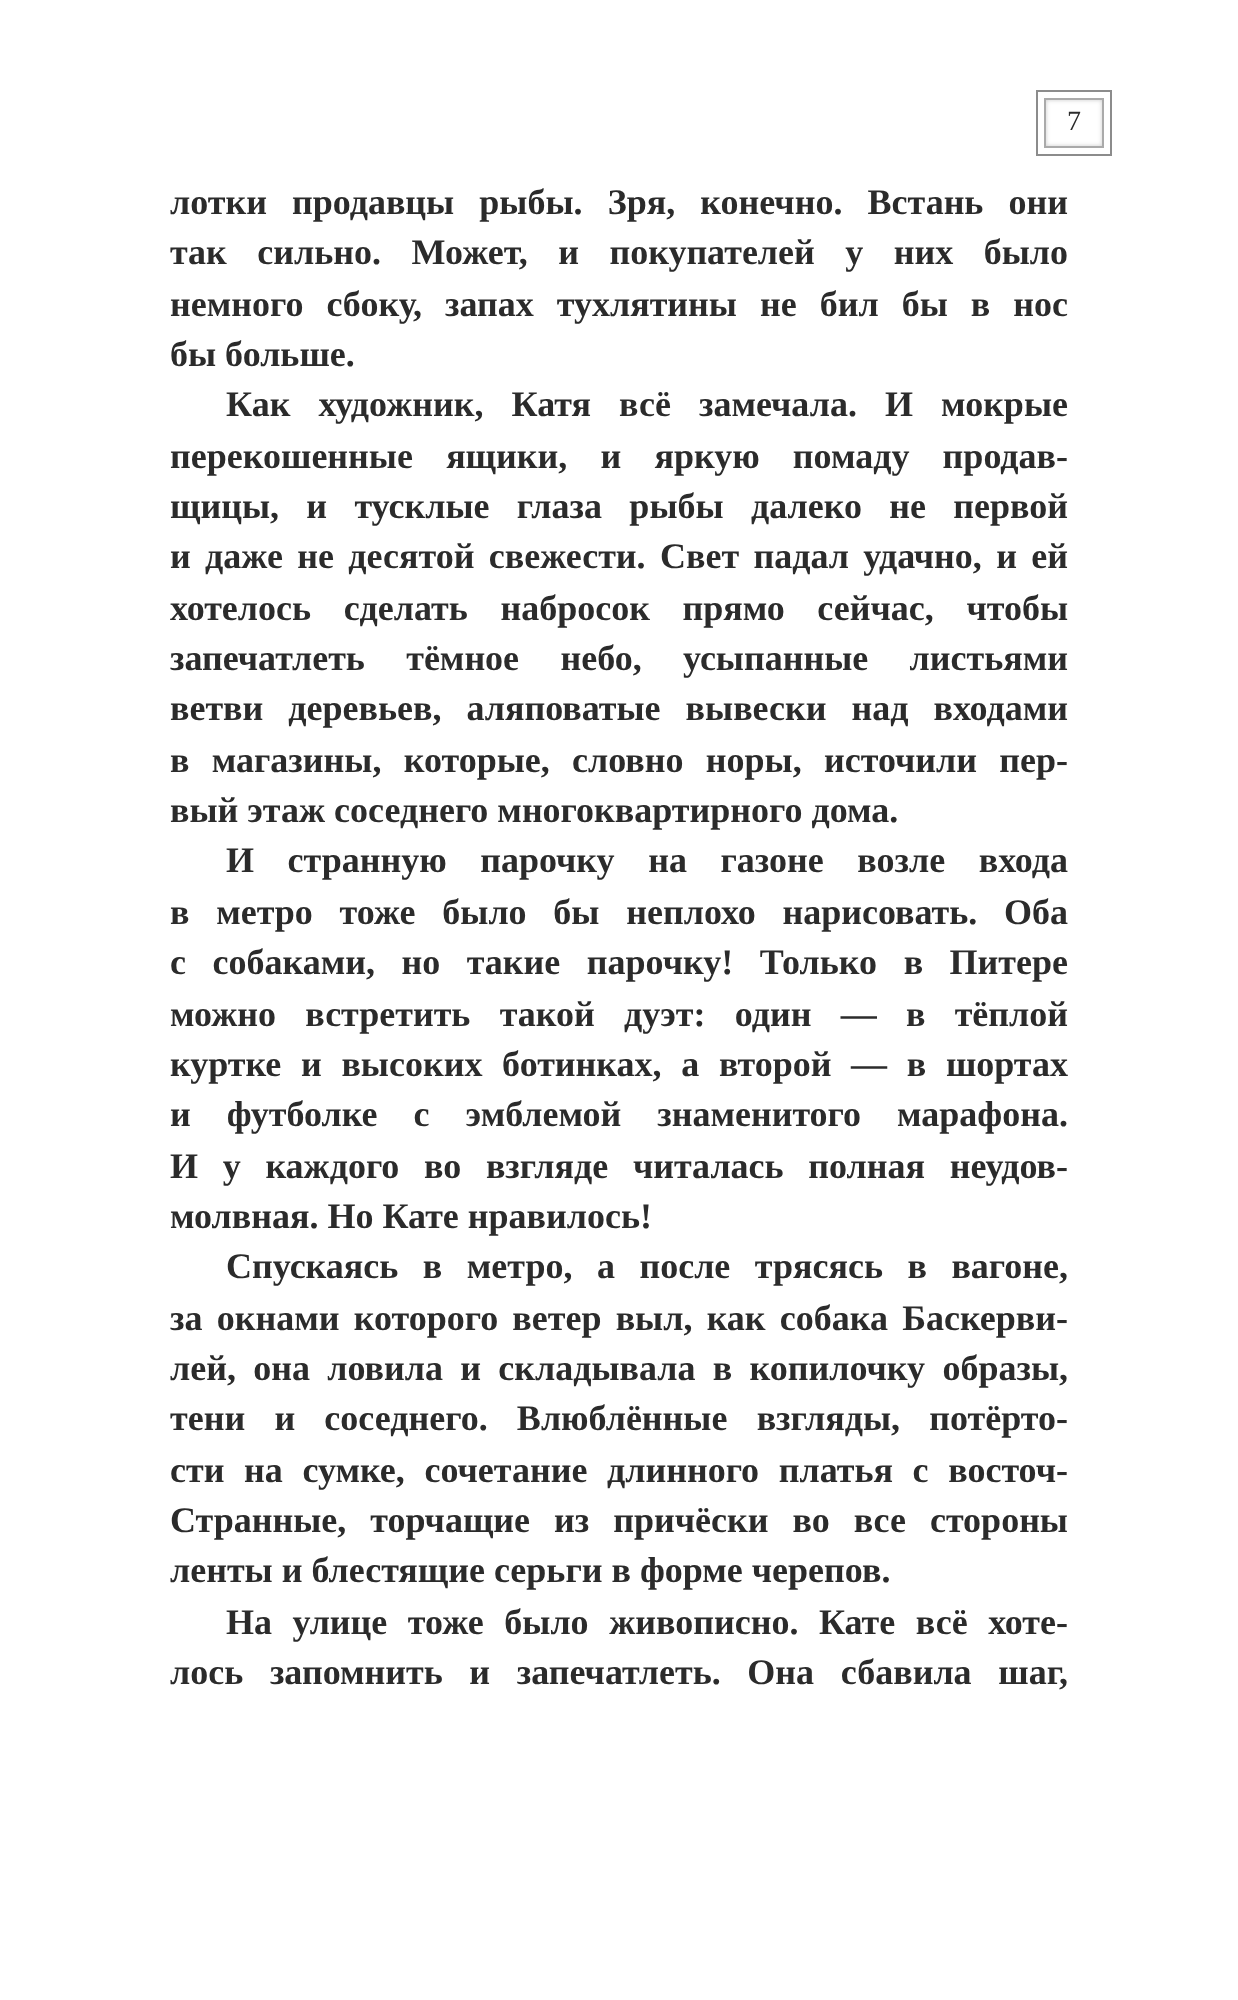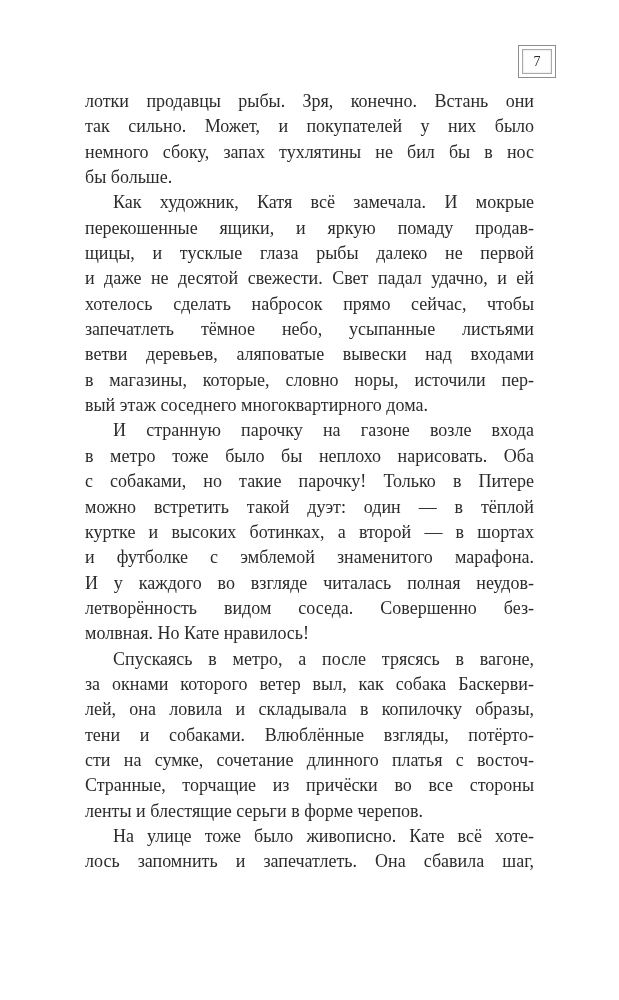--- a/index.html
+++ b/index.html
@@ -43,20 +43,21 @@
     left: 85px;
     top: 89px;
     width: 449px;
     font-size: 18px;
     line-height: 25.35px;
     color: #2b2b2b;
   }
   .line {
     text-align: justify;
     text-align-last: justify;
+    font-weight: bold;
   }
   .line.para-end {
     text-align-last: left;
   }
   .line.indent {
     text-indent: 28px;
   }
 </style>
 </head>
 <body>
@@ -81,26 +82,25 @@
       <div class="line">ветви деревьев, аляповатые вывески над входами</div>
       <div class="line">в магазины, которые, словно норы, источили пер-</div>
       <div class="line para-end">вый этаж соседнего многоквартирного дома.</div>
       <div class="line indent">И странную парочку на газоне возле входа</div>
       <div class="line">в метро тоже было бы неплохо нарисовать. Оба</div>
       <div class="line">с собаками, но такие парочку! Только в Питере</div>
       <div class="line">можно встретить такой дуэт: один — в тёплой</div>
       <div class="line">куртке и высоких ботинках, а второй — в шортах</div>
       <div class="line">и футболке с эмблемой знаменитого марафона.</div>
       <div class="line">И у каждого во взгляде читалась полная неудов-</div>
-      <div class="line">летворённость видом соседа. Совершенно без-</div>
       <div class="line para-end">молвная. Но Кате нравилось!</div>
       <div class="line indent">Спускаясь в метро, а после трясясь в вагоне,</div>
       <div class="line">за окнами которого ветер выл, как собака Баскерви-</div>
       <div class="line">лей, она ловила и складывала в копилочку образы,</div>
-      <div class="line">тени и собаками. Влюблённые взгляды, потёрто-</div>
+      <div class="line">тени и соседнего. Влюблённые взгляды, потёрто-</div>
       <div class="line">сти на сумке, сочетание длинного платья с восточ-</div>
       <div class="line">Странные, торчащие из причёски во все стороны</div>
       <div class="line para-end">ленты и блестящие серьги в форме черепов.</div>
       <div class="line indent">На улице тоже было живописно. Кате всё хоте-</div>
       <div class="line">лось запомнить и запечатлеть. Она сбавила шаг,</div>
     </div>
 
 </div>
 
 </body></html>

